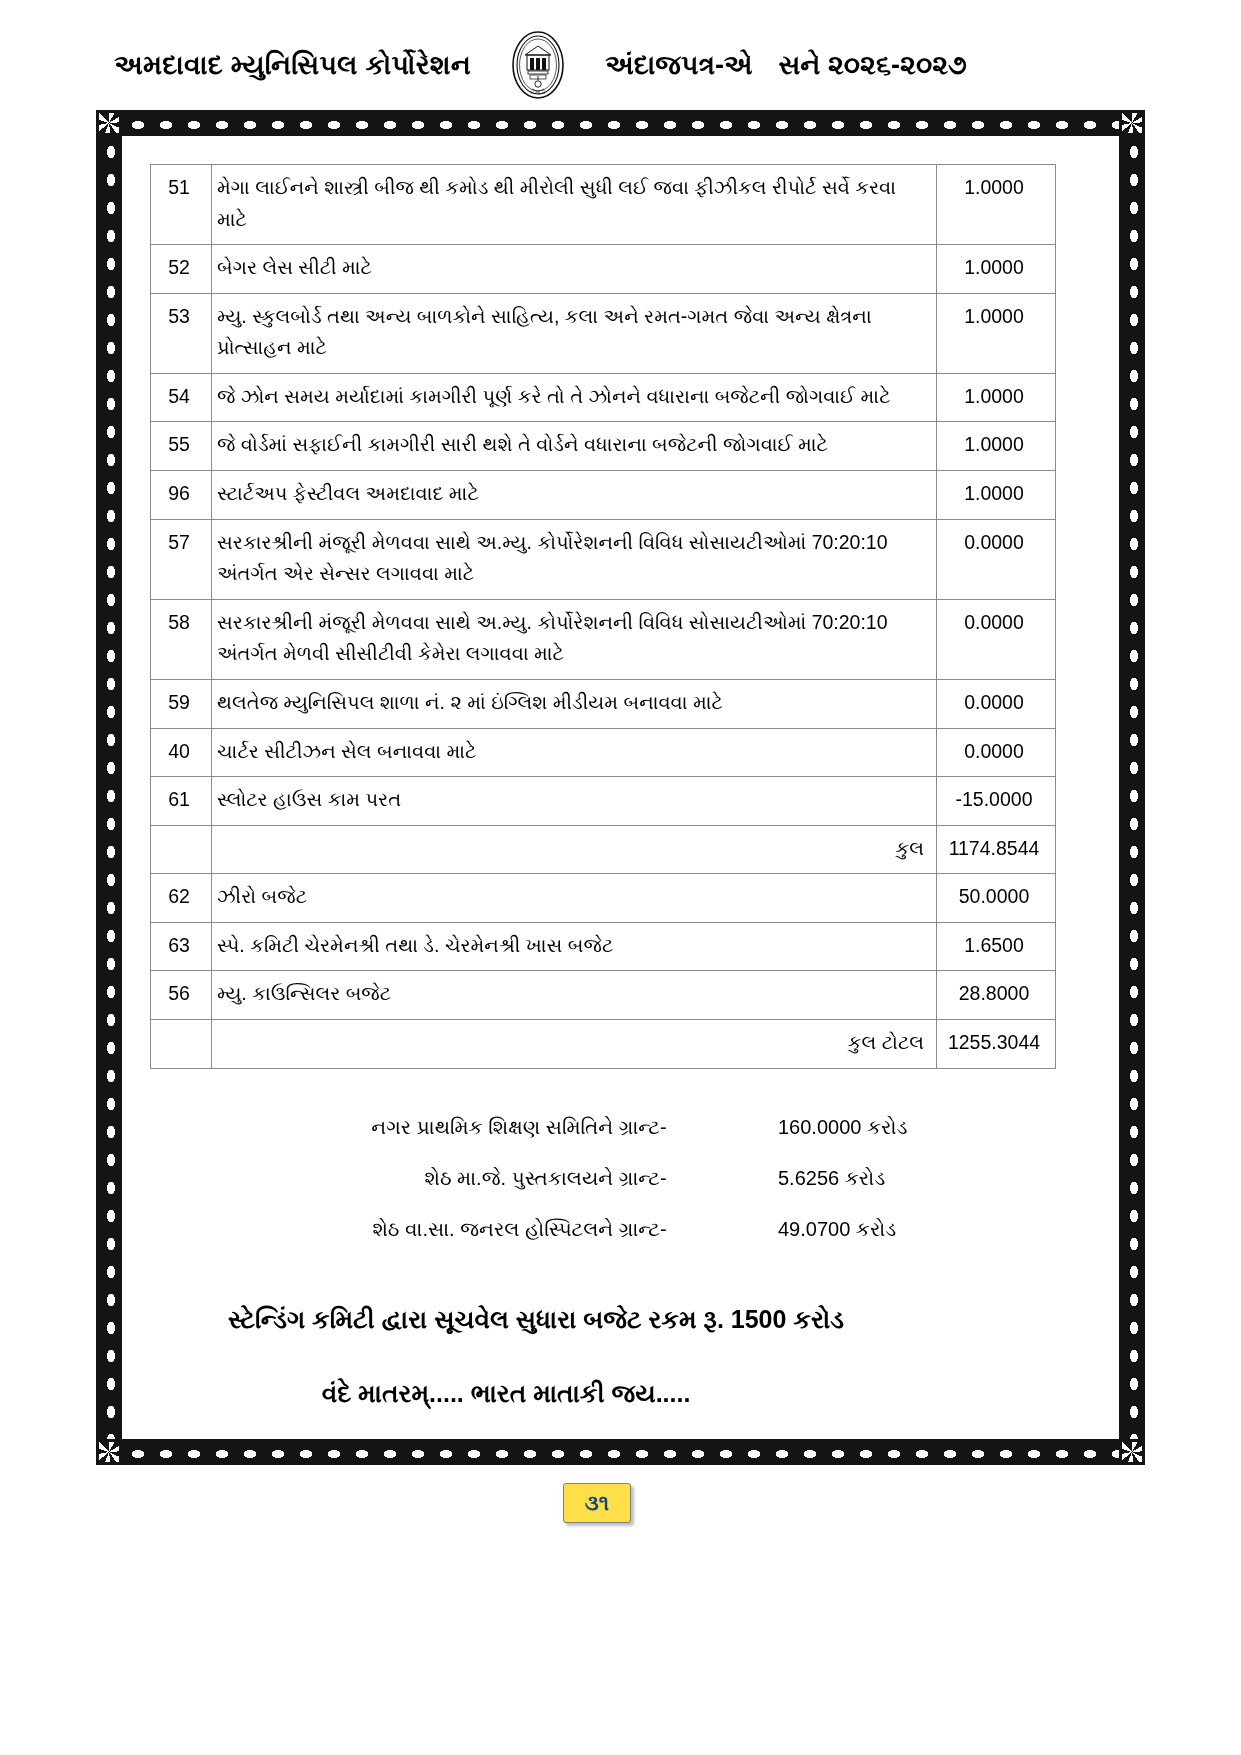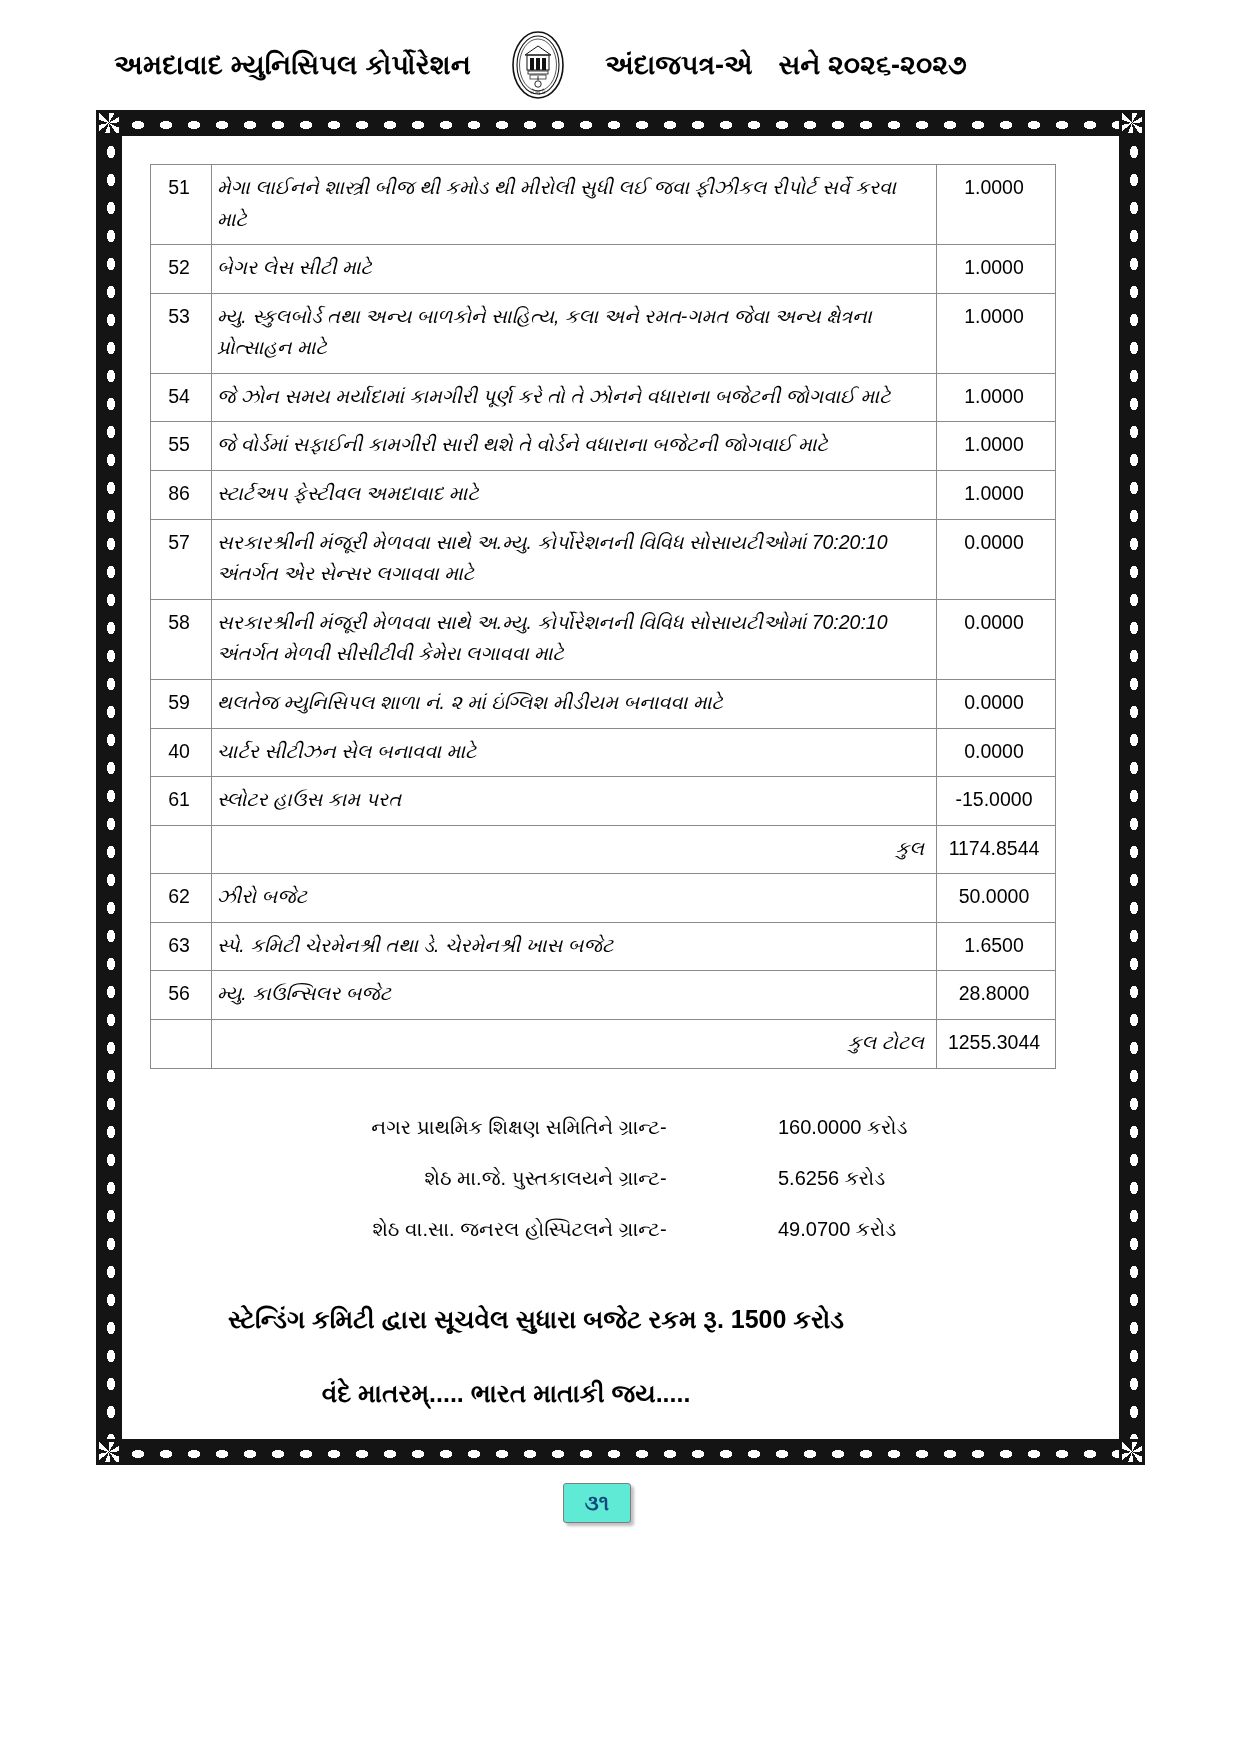--- a/index.html
+++ b/index.html
@@ -141,21 +141,21 @@
     padding: 7px 9px 9px 5px;
     font-size: 19.5px;
     line-height: 1.62;
   }
   td.col-sr {
     width: 46px;
     text-align: center;
     padding-left: 2px;
     padding-right: 2px;
   }
-  td.col-desc { width: 710px; font-style: italic; }
+  td.col-desc { width: 710px; }
   td.col-amt {
     width: 104px;
     text-align: center;
     font-family: Liberation Sans, sans-serif;
     font-size: 19px;
     padding-top: 9px;
   }
   td.col-desc.total-label {
     text-align: right;
     padding-right: 12px;
@@ -202,21 +202,21 @@
     width: 66px;
     height: 38px;
     border: 1px solid #7e7e7e;
     border-radius: 3px;
     display: flex;
     align-items: center;
     justify-content: center;
     font-size: 21px;
     font-weight: 700;
     color: #12447e;
-    background: #5eead4;
+    background: #fde047;
     box-shadow: 3px 3px 3px rgba(0,0,0,0.25);
   }
 </style>
 </head>
 <body>
 
 <div class="page-header">
   <div class="hdr-left">અમદાવાદ મ્યુનિસિપલ કોર્પોરેશન</div>
 
   <div class="hdr-emblem">
@@ -284,21 +284,21 @@
         <td class="col-amt">1.0000</td>
       </tr>
 
       <tr>
         <td class="col-sr">55</td>
         <td class="col-desc">જે વોર્ડમાં સફાઈની કામગીરી સારી થશે તે વોર્ડને વધારાના બજેટની જોગવાઈ માટે</td>
         <td class="col-amt">1.0000</td>
       </tr>
 
       <tr>
-        <td class="col-sr">86</td>
+        <td class="col-sr">96</td>
         <td class="col-desc">સ્ટાર્ટઅપ ફેસ્ટીવલ અમદાવાદ માટે</td>
         <td class="col-amt">1.0000</td>
       </tr>
 
       <tr>
         <td class="col-sr">57</td>
         <td class="col-desc">સરકારશ્રીની મંજૂરી મેળવવા સાથે અ.મ્યુ. કોર્પોરેશનની વિવિધ સોસાયટીઓમાં 70:20:10 અંતર્ગત એર સેન્સર લગાવવા માટે</td>
         <td class="col-amt">0.0000</td>
       </tr>
 

